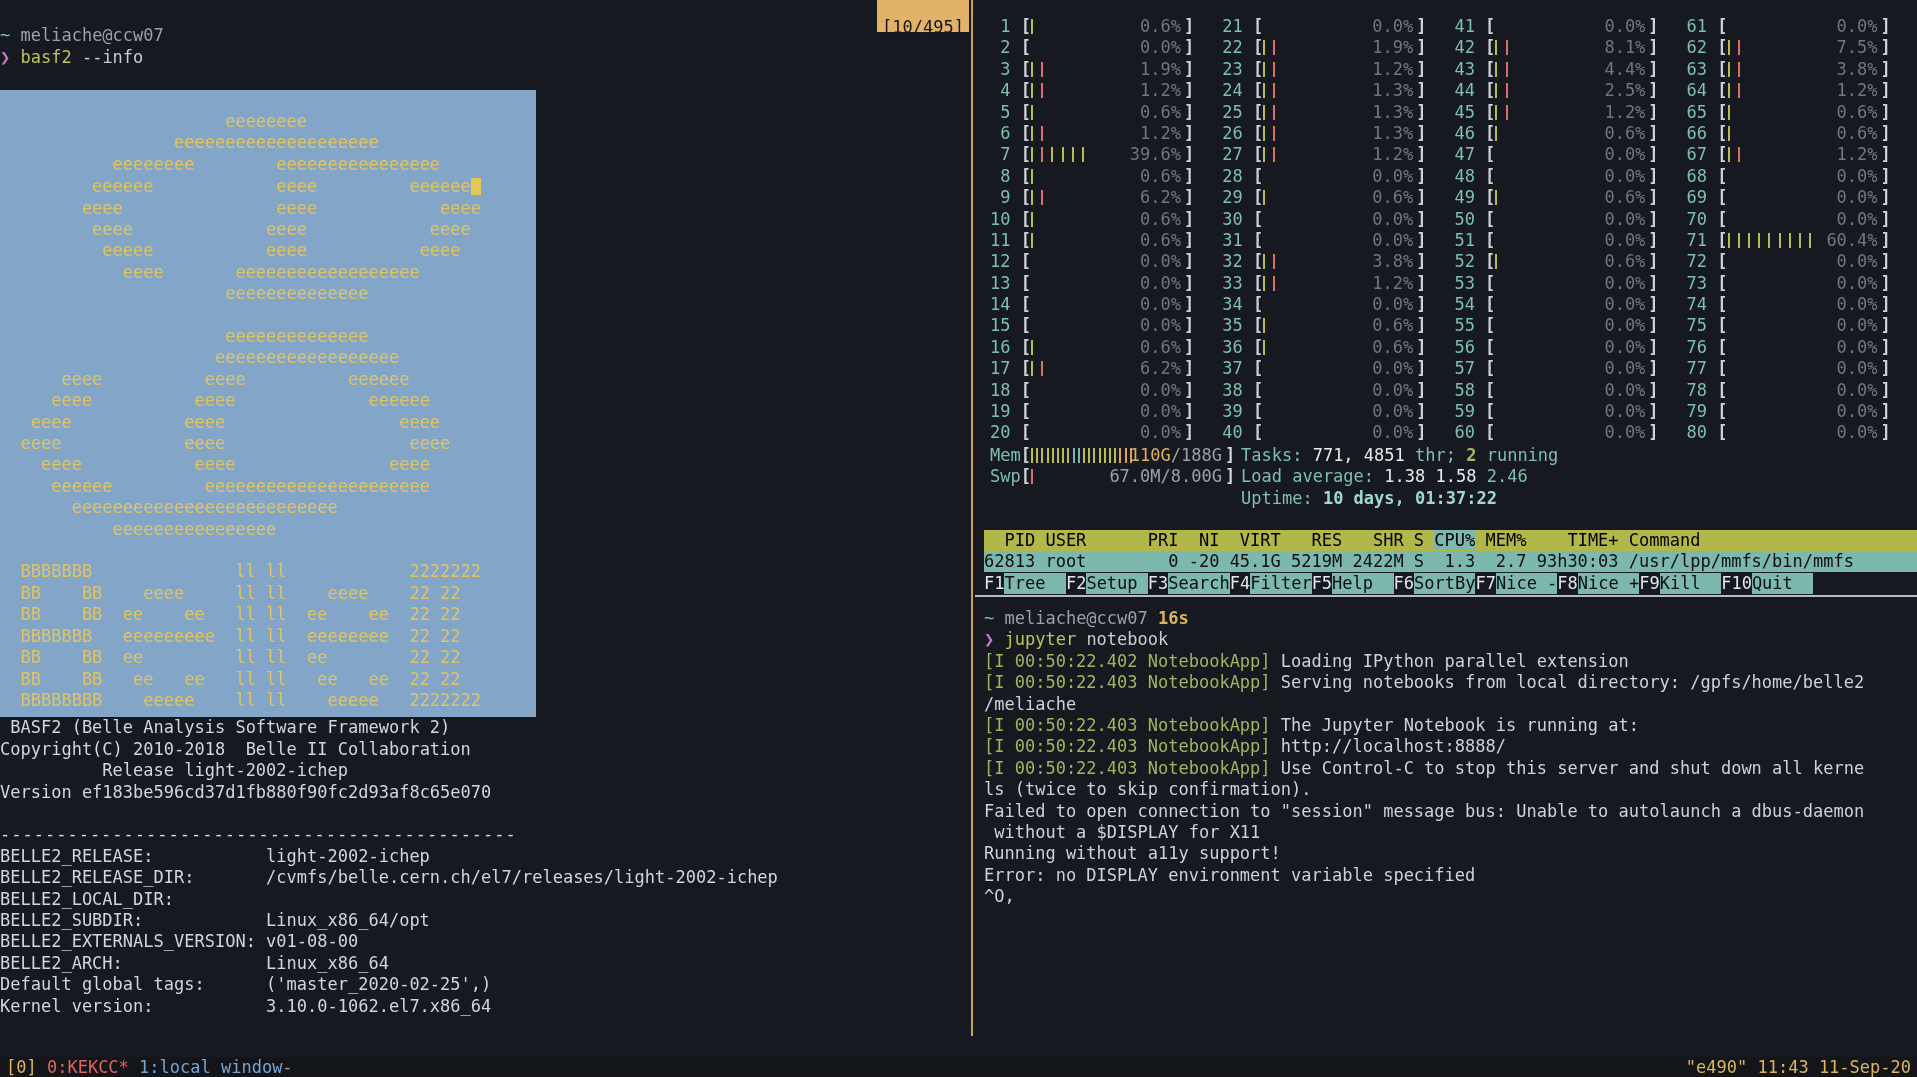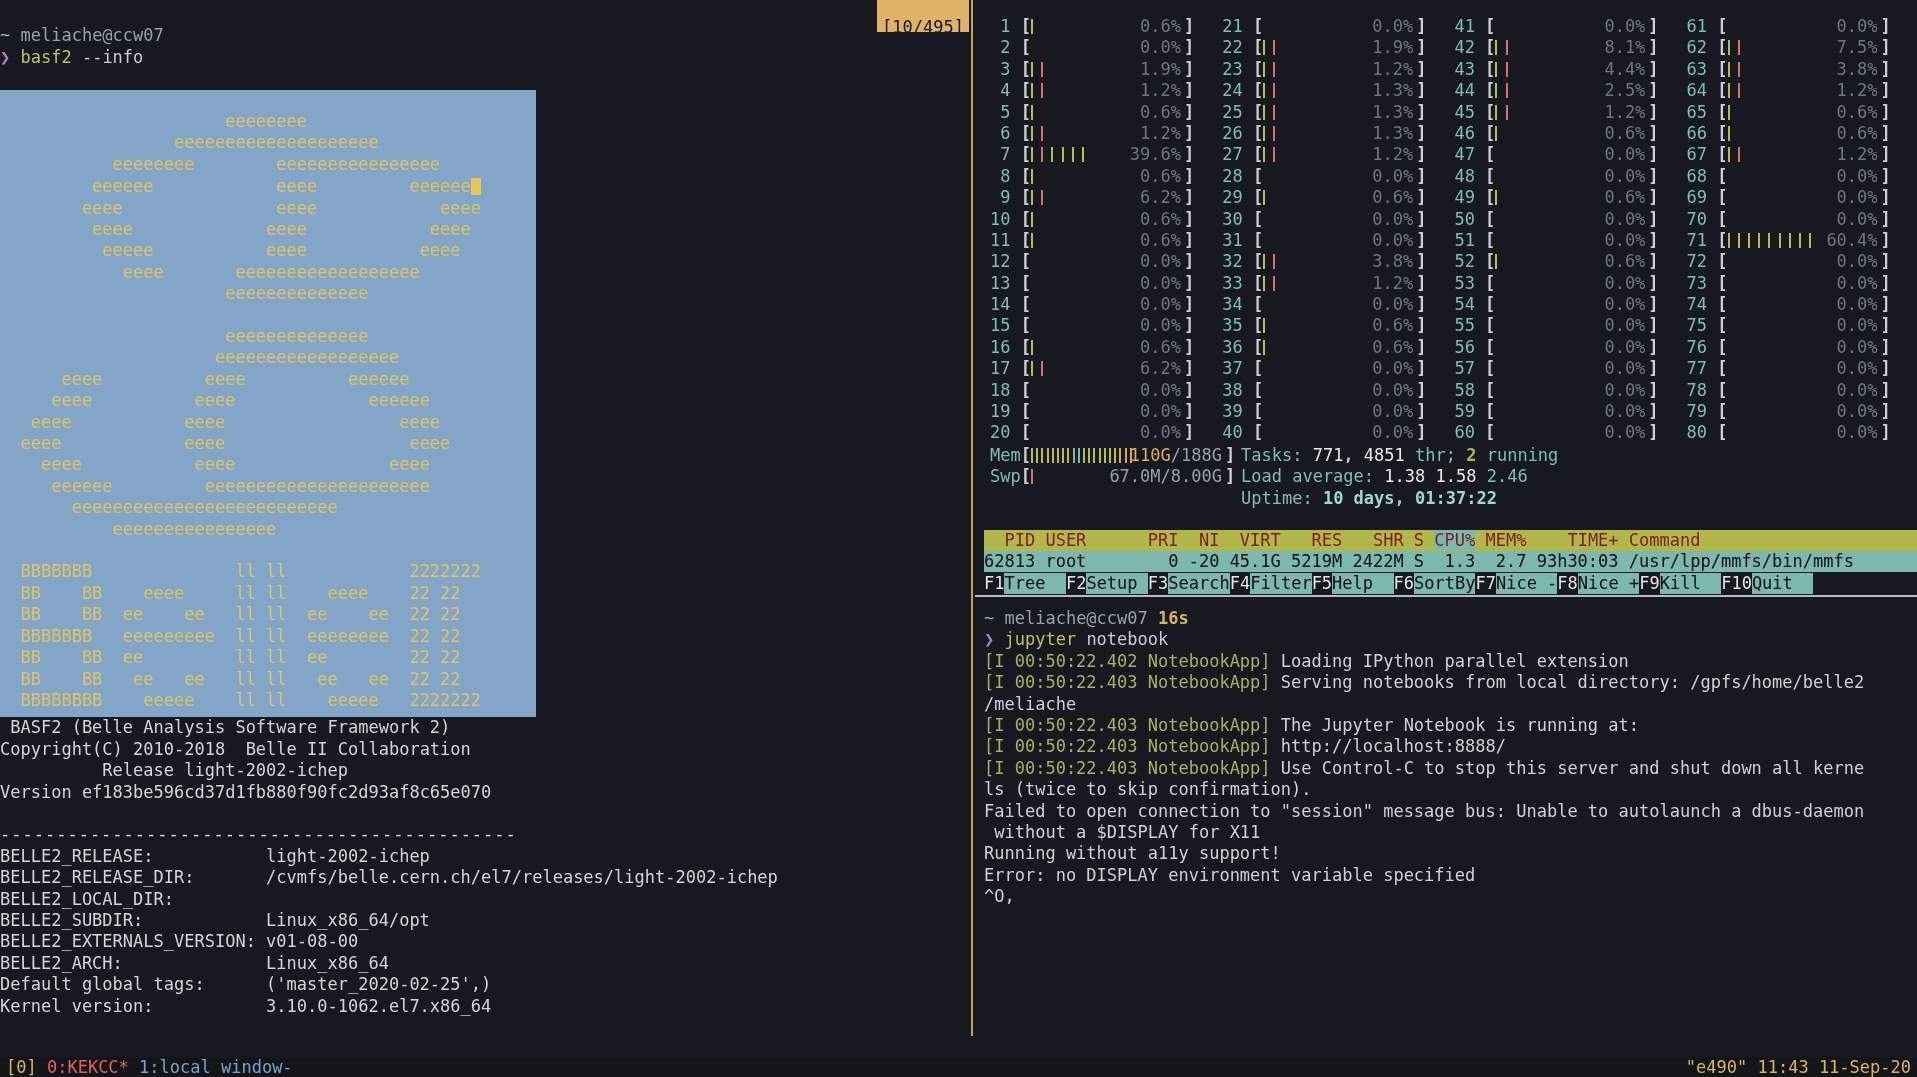--- a/index.html
+++ b/index.html
@@ -40,21 +40,21 @@
   .meter-label{color:#7dbfb3}
   .mem-row{position:absolute;left:6px;white-space:pre}
   .htop-info{position:absolute;left:257px;top:445px}
   .hi-line{white-space:pre;height:21.4px}
   .lbl{color:#7dbfb3}
   .bw{color:#e8eaec;font-weight:normal}
   .grn{color:#a9b665;font-weight:bold}
   .upt{color:#9fd9cd;font-weight:bold}
   .memu{color:#dfae5e}
   .memr{color:#9aa0a8}
-  .thead{position:absolute;left:0;top:530px;width:100%;background:#b2b74a;color:#7f1d1d;white-space:pre;height:21px}
+  .thead{position:absolute;left:0;top:530px;width:100%;background:#b2b74a;color:#000000;white-space:pre;height:21px}
   .thead .sortcol{background:#7cb8ae}
   .prow{position:absolute;left:0;top:551px;width:100%;background:#7cb8ae;color:#0d0e10;white-space:pre;height:21px;overflow:hidden}
   .fbar{position:absolute;left:0;top:573px;width:100%;display:flex;height:21px}
   .fkey{display:flex}
   .fnum{color:#e4e6e9;white-space:pre}
   .flabel{background:#7cb8ae;color:#0d0e10;white-space:pre}
   
   .pane-jup{position:absolute;left:984px;top:605px;width:933px;height:431px;overflow:hidden;padding-top:3px}
   .logpfx{color:#a3b45e}
   .logtxt{color:#ced2d6}

